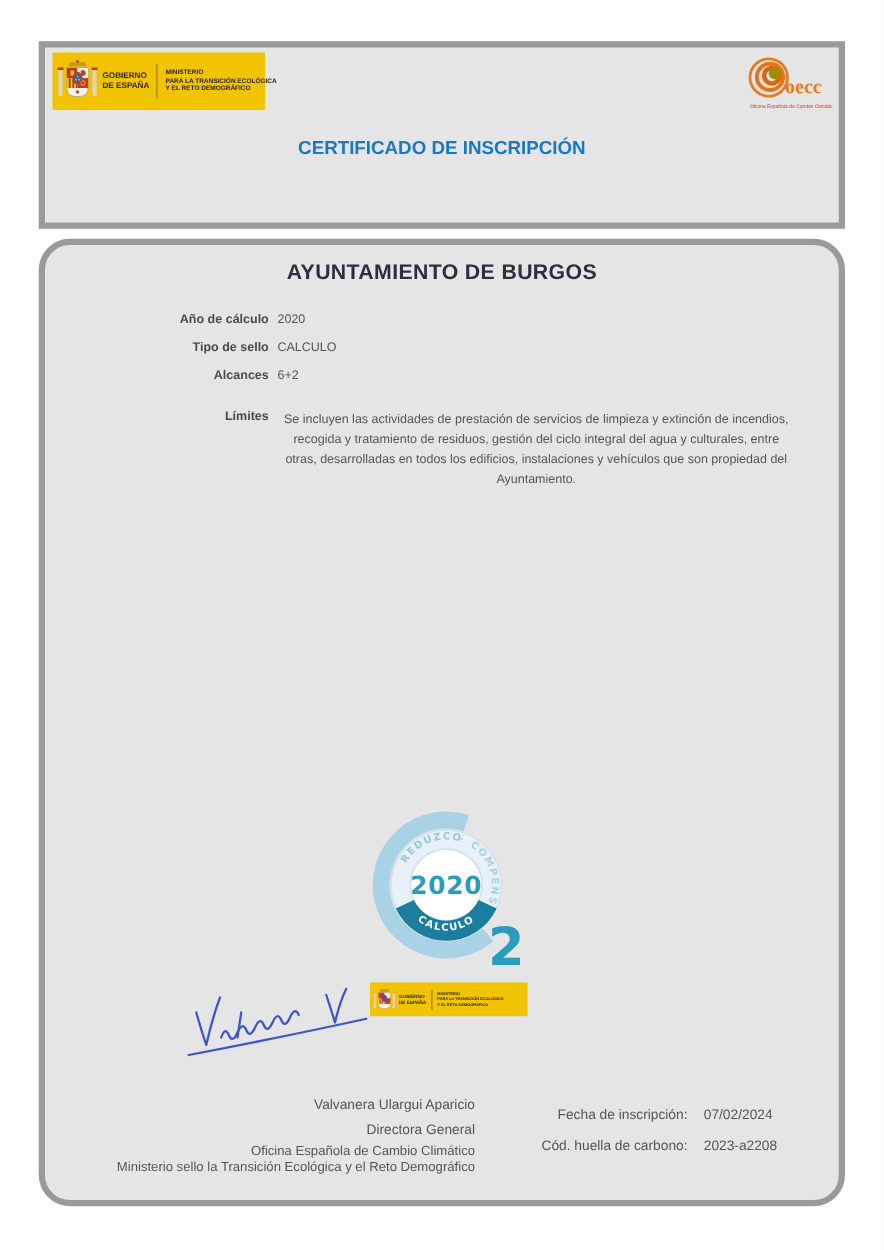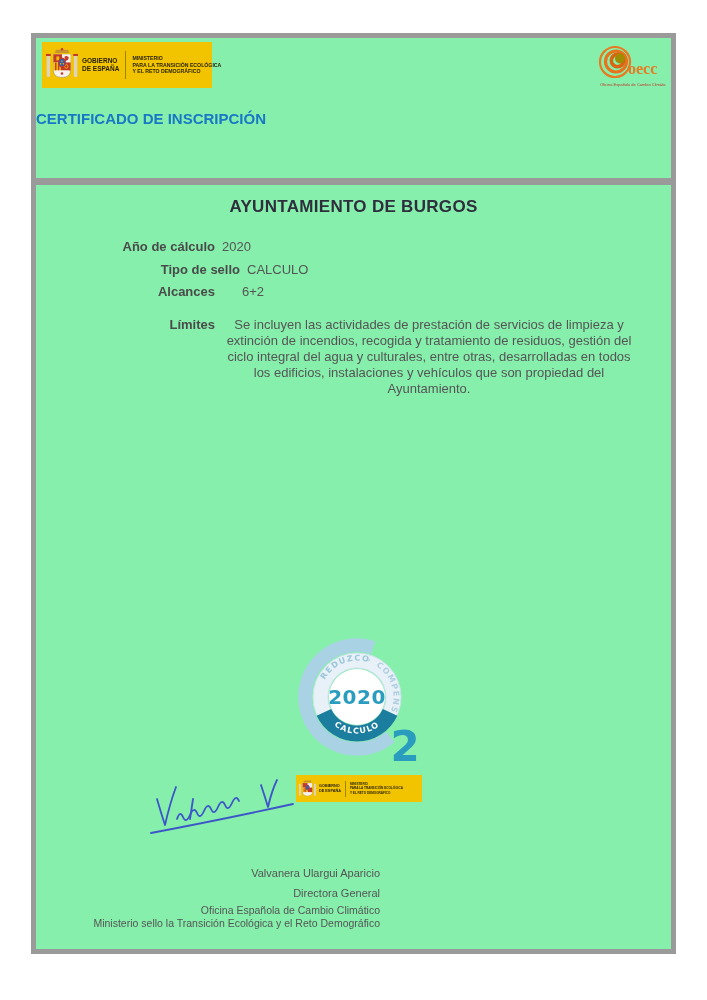--- a/index.html
+++ b/index.html
@@ -1,50 +1,50 @@
 <!DOCTYPE html>
 <html><head>
 <meta charset="utf-8">
 <style>
   html,body{margin:0;padding:0;background:#fff;}
   body{font-family:"Liberation Sans","DejaVu Sans",sans-serif;}
   .page{position:relative;width:707px;height:1000px;background:#fff;outline:1px solid #d8d8d8;overflow:hidden;}
 
   
-  .frame{position:absolute;left:31px;width:635px;border:5px solid #9a9a9a;background:#86efac;text-decoration:underline;}
+  .frame{position:absolute;left:31px;width:635px;border:5px solid #9a9a9a;background:#e5e5e5;text-decoration:underline;}
   .frame.header-box{top:33px;height:140px;}
-  .frame.content-box{top:180px;height:764px;}
+  .frame.content-box{top:191px;height:764px;border-radius:25px;}
 
   
   .gov-banner{display:flex;align-items:center;background:#F2C400;box-sizing:border-box;}
   .gov-banner.big{position:absolute;left:6px;top:4px;width:170px;height:46px;padding:2px 8px 2px 3px;}
   .gov-banner.small{position:absolute;left:260px;top:590px;width:126px;height:27px;padding:1px 5px 1px 2px;}
   .gov-banner .arms{flex:0 0 auto;}
   .gov-banner .gov-text{font-weight:bold;color:#2a2300;line-height:1.25;white-space:nowrap;}
   .big .gov-text{font-size:6.5px;margin-left:3px;}
   .small .gov-text{font-size:3.8px;margin-left:2px;}
   .gov-banner .vdiv{background:#9c8500;flex:0 0 1px;}
   .big .vdiv{height:28px;margin:0 6px;}
   .small .vdiv{height:16px;margin:0 4px;}
   .gov-banner .min-text{font-weight:bold;color:#2a2300;line-height:1.3;white-space:nowrap;}
   .big .min-text{font-size:5.2px;}
   .small .min-text{font-size:3.1px;}
 
   
   .oecc{position:absolute;left:558px;top:6px;width:72px;height:46px;}
 
   
-  .titles{position:absolute;left:0;top:70px;width:635px;color:#1878C6;font-weight:bold;}
+  .titles{position:absolute;left:0;top:70px;width:635px;text-align:center;color:#1878C6;font-weight:bold;}
   .titles .t1{font-size:15px;line-height:21px;}
   .titles .t2{font-size:14.5px;line-height:22px;}
   .titles sub{font-size:10px;}
 
   
   .org-title{position:absolute;left:0;top:12px;width:635px;text-align:center;font-size:17px;font-weight:bold;color:#2E2E3C;letter-spacing:.3px;}
-  .field-row{position:absolute;left:0;width:635px;display:flex;font-size:13px;color:#555;}
+  .field-row{position:absolute;left:0;width:635px;display:flex;font-size:10px;color:#555;}
   .field-row .flabel{width:179px;text-align:right;font-weight:bold;color:#4a4a4a;flex:0 0 179px;}
   .field-row .fvalue{margin-left:7px;flex:0 0 auto;}
   .field-row .fvalue.para{width:414px;line-height:16px;text-align:center;}
 
   
   .seal{position:absolute;left:257px;top:452px;width:140px;height:130px;}
   .seal text{font-family:"DejaVu Sans","Liberation Sans",sans-serif;}
   .ring-text{font-size:8px;font-weight:bold;letter-spacing:1.2px;}
   .seal-year{font-size:20px;font-weight:bold;letter-spacing:.5px;}
   .seal-two{font-size:42px;font-weight:bold;}
@@ -122,25 +122,25 @@
   </div>
 
   <div class="frame content-box">
 
     <div class="org-title">AYUNTAMIENTO DE BURGOS</div>
 
     <div class="field-row" style="top:54px;">
       <div class="flabel">Año de cálculo</div>
       <div class="fvalue">2020</div>
     </div>
-    <div class="field-row" style="top:77px;margin-left:25px;">
+    <div class="field-row" style="top:77px;">
       <div class="flabel">Tipo de sello</div>
       <div class="fvalue">CALCULO</div>
     </div>
-    <div class="field-row" style="top:99px;gap:20px;">
+    <div class="field-row" style="top:99px;">
       <div class="flabel">Alcances</div>
       <div class="fvalue">6+2</div>
     </div>
     <div class="field-row" style="top:132px;">
       <div class="flabel">Límites</div>
       <div class="fvalue para">Se incluyen las actividades de prestación de servicios de limpieza y extinción de incendios, recogida y tratamiento de residuos, gestión del ciclo integral del agua y culturales, entre otras, desarrolladas en todos los edificios, instalaciones y vehículos que son propiedad del Ayuntamiento.</div>
     </div>
 
     <svg class="seal" viewBox="0 0 140 130">
       <defs>
@@ -196,15 +196,25 @@
       </g>
     </svg>
 
     <div class="footer-left">
       <div class="fl-name">Valvanera Ulargui Aparicio</div>
       <div class="fl-title">Directora General</div>
       <div class="fl-org">Oficina Española de Cambio Climático</div>
       <div class="fl-org">Ministerio sello la Transición Ecológica y el Reto Demográfico</div>
     </div>
 
+    <div class="footer-right">
+      <div class="reg-row">
+        <div class="rlabel">Fecha de inscripción:</div>
+        <div class="rvalue">07/02/2024</div>
+      </div>
+      <div class="reg-row">
+        <div class="rlabel">Cód. huella de carbono:</div>
+        <div class="rvalue">2023-a2208</div>
+      </div>
+    </div>
 
   </div>
 </div>
 
 </body></html>

